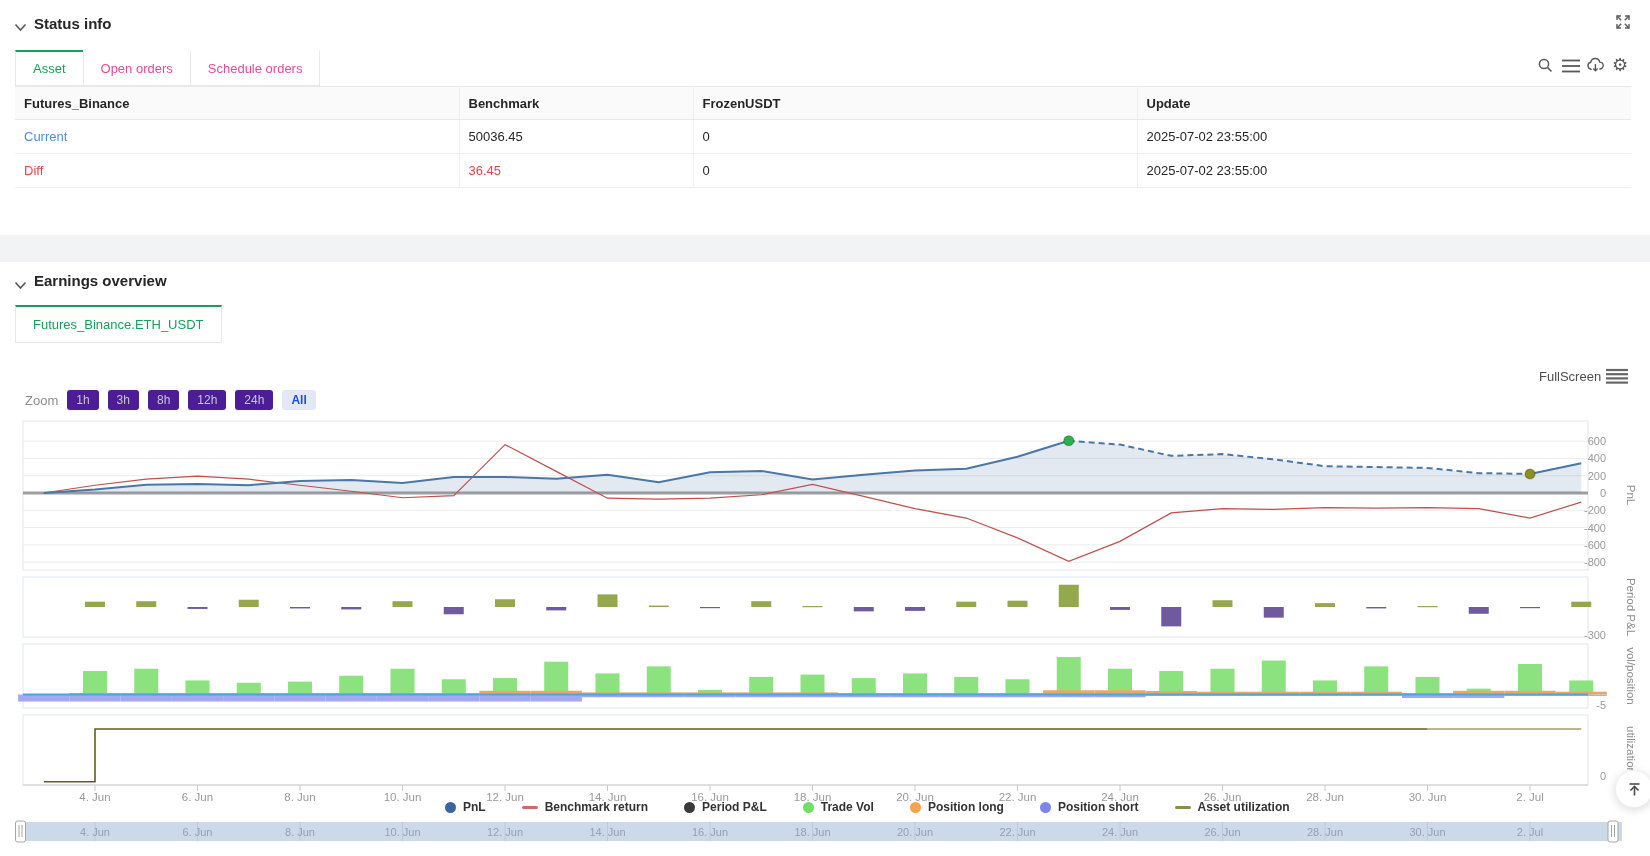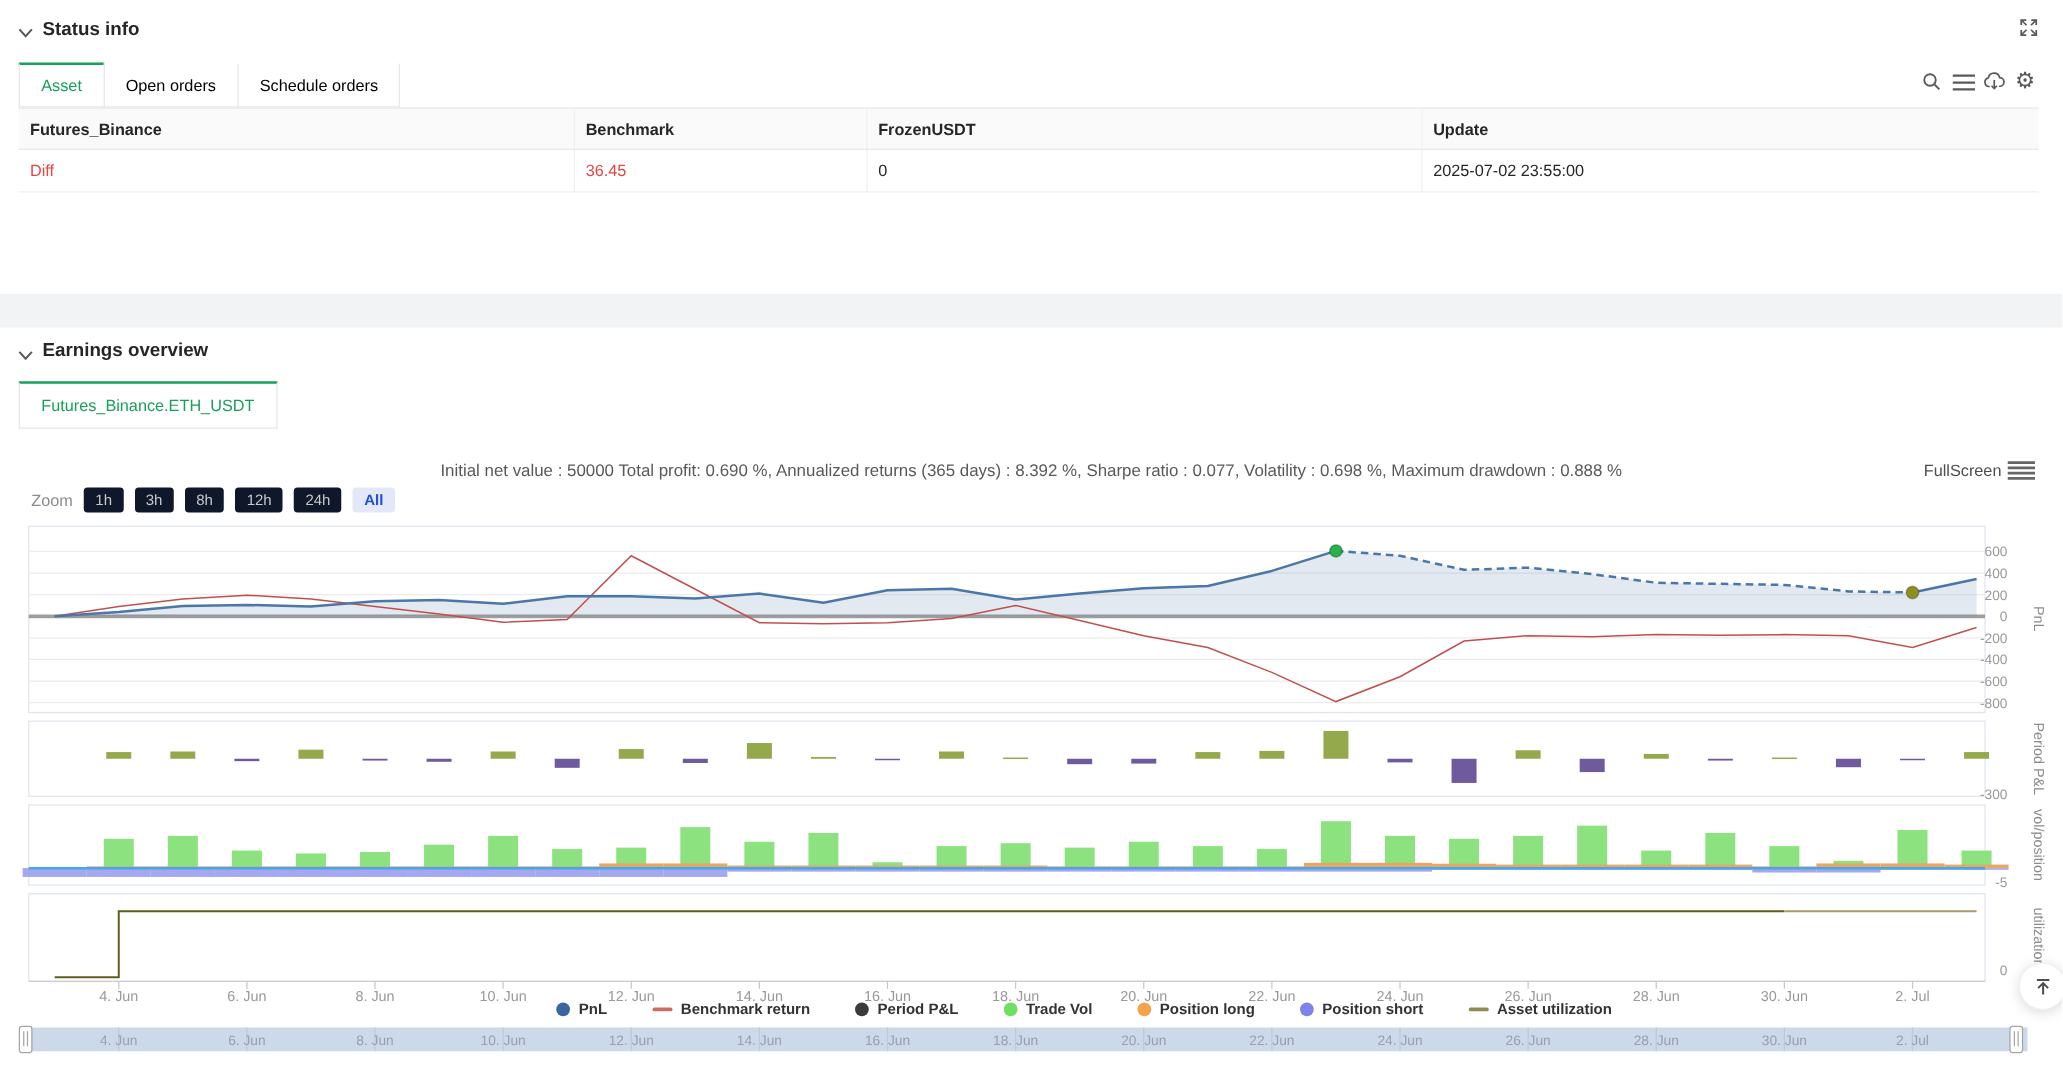--- a/index.html
+++ b/index.html
@@ -6,39 +6,39 @@
   .page{position:relative;width:1650px;height:856px;overflow:hidden;background:#fff;
         font-family:"Liberation Sans","DejaVu Sans",sans-serif;color:#262626;}
   .abs{position:absolute;}
   
   .sec-title{font-size:15px;font-weight:bold;color:#262626;}
   .chev{width:13px;height:9px;cursor:pointer;}
   
   .tabs{display:flex;align-items:stretch;}
   .tab{background:#fff;border:1px solid #e8e8e8;border-top:2px solid transparent;
        margin-left:-1px;padding:0 17px;display:flex;align-items:center;font-size:13px;
-       color:#000000;cursor:pointer;white-space:nowrap;}
+       color:#ec4899;cursor:pointer;white-space:nowrap;}
   .tab:first-child{margin-left:0;}
   .tab.active{color:#18a058;border-top:2px solid #18a058;}
   
   .icon-btn{cursor:pointer;display:inline-flex;align-items:center;justify-content:center;}
   
   table.grid{border-collapse:collapse;table-layout:fixed;font-size:13px;}
   table.grid th,table.grid td{border-bottom:1px solid #efefef;border-right:1px solid #efefef;
        text-align:left;padding:0 0 0 9px;height:33px;font-weight:normal;overflow:hidden;white-space:nowrap;}
   table.grid th{background:#fafafa;font-weight:bold;color:#262626;border-top:1px solid #e8e8e8;border-bottom:1px solid #e8e8e8;height:32px;}
   table.grid th:last-child,table.grid td:last-child{border-right:none;}
   .c-blue{color:#4a90e2;cursor:pointer;}
   .c-red{color:#e54545;}
   .divider-band{background:#f2f3f5;}
   
   .stats{font-size:13.5px;color:#595959;text-align:center;width:100%;}
   .fullscreen{font-size:13px;color:#4d4d4d;cursor:pointer;}
   .zoom-label{font-size:13px;color:#8c8c8c;}
-  .zoom-btn{display:inline-block;font-size:12px;color:#c8c8cc;background:#0f172a;border-radius:3px;
+  .zoom-btn{display:inline-block;font-size:12px;color:#c8c8cc;background:#4c1d95;border-radius:3px;
             padding:3px 9px;margin-left:9px;cursor:pointer;}
   .zoom-btn.active{background:#e4e7f8;color:#1d4ed8;font-weight:bold;}
   
   #legend{display:flex;gap:36px;align-items:center;font-size:12px;font-weight:bold;color:#333;}
   .lg-item{display:flex;align-items:center;gap:7px;cursor:pointer;white-space:nowrap;}
   .lg-dot{width:11px;height:11px;border-radius:50%;}
   .lg-line{width:16px;height:3px;border-radius:2px;}
   
   .scroll-top{width:36px;height:36px;border-radius:50%;background:#fff;border:1px solid #f0f0f0;
       box-shadow:0 2px 10px rgba(0,0,0,0.15);display:flex;align-items:center;justify-content:center;cursor:pointer;}
@@ -119,20 +119,26 @@
     <thead>
       <tr>
         <th>Futures_Binance</th>
         <th>Benchmark</th>
         <th>FrozenUSDT</th>
         <th>Update</th>
       </tr>
     </thead>
     <tbody>
       <tr>
+        <td class="c-blue">Current</td>
+        <td>50036.45</td>
+        <td>0</td>
+        <td>2025-07-02 23:55:00</td>
+      </tr>
+      <tr>
         <td class="c-red">Diff</td>
         <td class="c-red">36.45</td>
         <td>0</td>
         <td>2025-07-02 23:55:00</td>
       </tr>
     </tbody>
   </table>
 
   <div class="abs divider-band" style="left:0;top:235px;width:1650px;height:27px;"></div>
 
@@ -142,21 +148,20 @@
     </svg>
   </div>
   <div class="abs sec-title" style="left:34px;top:272px;">Earnings overview</div>
 
   <div class="abs tabs" style="left:15px;top:305px;height:38px;">
     <div class="tab active">
       <span>Futures_Binance.ETH_USDT</span>
     </div>
   </div>
 
-  <div class="abs stats" style="left:0;top:369px;">Initial net value : 50000 Total profit: 0.690 %, Annualized returns (365 days) : 8.392 %, Sharpe ratio : 0.077, Volatility : 0.698 %, Maximum drawdown : 0.888 %</div>
 
   <div class="abs fullscreen" style="left:1539px;top:369px;">FullScreen</div>
   <div class="abs icon-btn" style="left:1606px;top:368px;">
     <svg width="22" height="16" viewBox="0 0 22 16">
       <g stroke="#666" stroke-width="2.2">
           <line x1="0" y1="2" x2="22" y2="2"></line>
           <line x1="0" y1="6.2" x2="22" y2="6.2"></line>
           <line x1="0" y1="10.4" x2="22" y2="10.4"></line>
           <line x1="0" y1="14.6" x2="22" y2="14.6"></line>
         </g>

